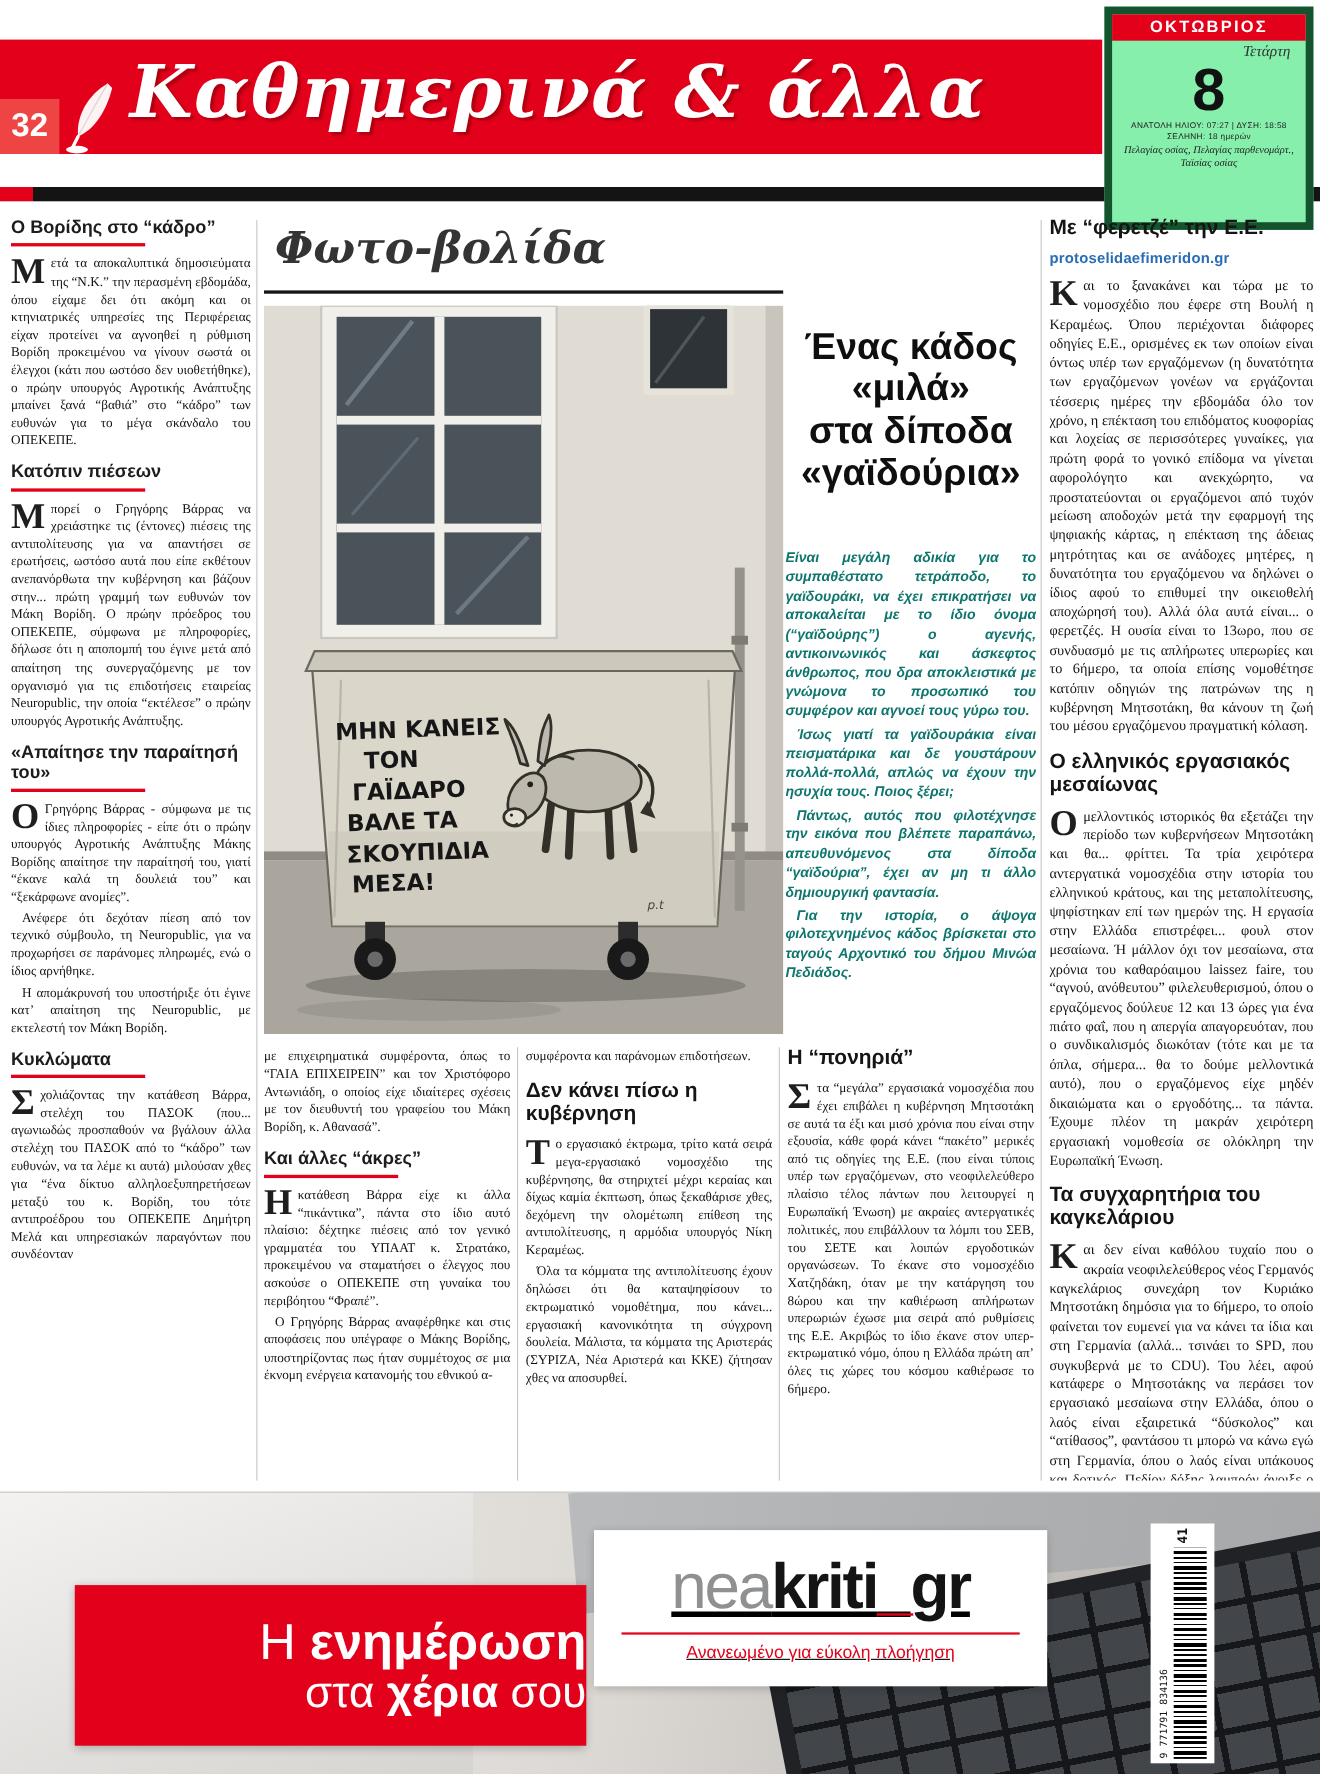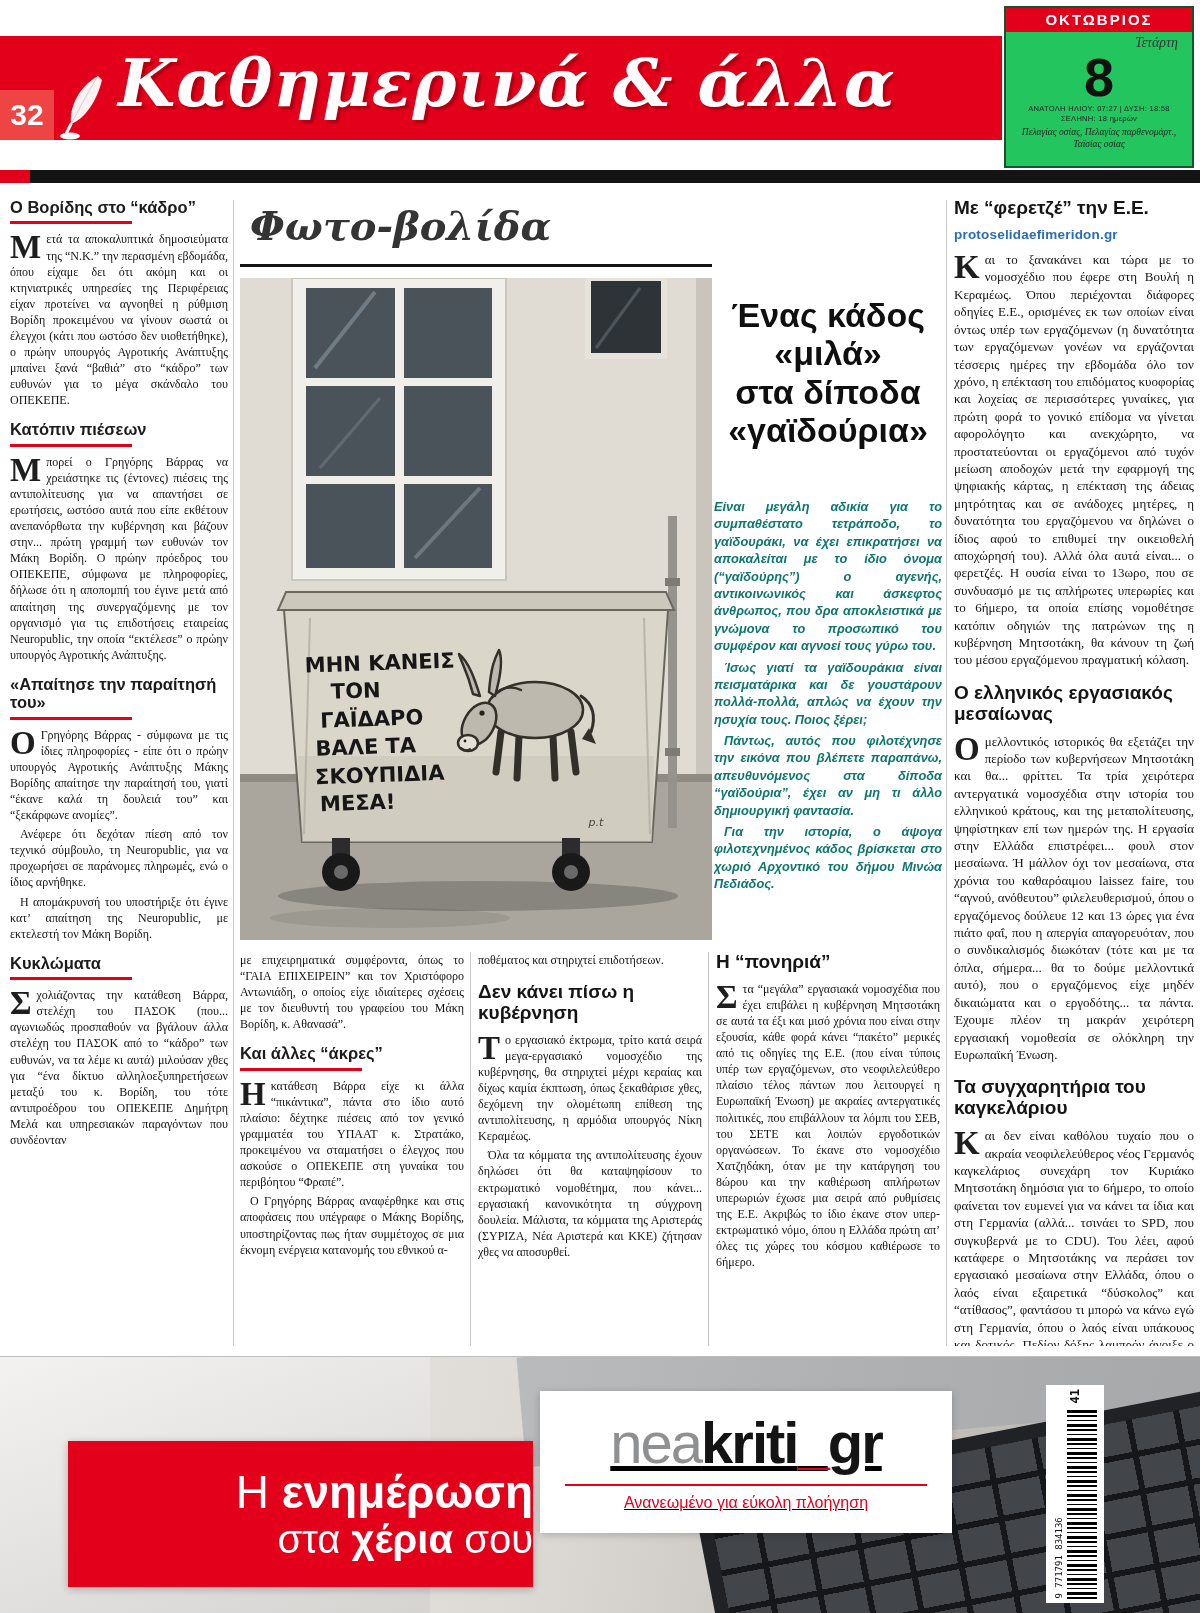--- a/index.html
+++ b/index.html
@@ -9,21 +9,21 @@
   .band{position:absolute;left:0;top:36px;width:1002px;height:104px;background:#e2001a;}
   .pageno{position:absolute;left:0;top:90px;width:54px;height:50px;background:#ef4444;color:#fff;
           font:700 30px/50px "Liberation Sans",sans-serif;text-align:center;}
   .quill{position:absolute;left:58px;top:74px;width:56px;height:66px;}
   .mast-title{position:absolute;left:118px;top:50px;font:italic 700 66px/1 "DejaVu Serif",serif;
           color:#fff;letter-spacing:1px;text-shadow:3px 3px 2px rgba(80,0,0,.35);white-space:nowrap;text-align:right;}
   .hrule-red{position:absolute;left:0;top:170px;width:30px;height:13px;background:#e2001a;}
   .hrule-blk{position:absolute;left:30px;top:170px;width:1170px;height:13px;background:#141414;}
 
   
-  .datebox{position:absolute;left:1004px;top:6px;width:190px;height:162px;border:2px solid #14532d;background:#22c55e;box-sizing:border-box;}
+  .datebox{position:absolute;left:1004px;top:6px;width:190px;height:203px;border:7px solid #14532d;background:#86efac;box-sizing:border-box;}
   .db-month{background:#e2001a;color:#fff;font:700 15px/24px "Liberation Sans",sans-serif;text-align:center;letter-spacing:2px;}
   .db-weekday{font:italic 400 14px/18px "Liberation Serif",serif;color:#333;text-align:right;padding:2px 14px 0 0;}
   .db-day{font:700 54px/54px "Liberation Sans",sans-serif;color:#111;text-align:center;margin-top:-2px;}
   .db-sun,.db-moon{font:400 7.5px/10px "Liberation Sans",sans-serif;color:#222;text-align:center;letter-spacing:.3px;}
   .db-saints{font:italic 400 9.5px/11.5px "Liberation Serif",serif;color:#222;text-align:center;padding:3px 8px 0 8px;}
 
   
   .col{position:absolute;overflow:hidden;}
   .col1{left:10px;top:198px;width:218px;height:1148px;}
   .col5{left:954px;top:198px;width:240px;height:1148px;}
@@ -211,32 +211,32 @@
   </div>
 
   <div class="headline">Ένας κάδος
 «μιλά»
 στα δίποδα
 «γαϊδούρια»</div>
   <div class="commentary">
     <p>Είναι μεγάλη αδικία για το συμπαθέστατο τετράποδο, το γαϊδουράκι, να έχει επικρατήσει να αποκαλείται με το ίδιο όνομα (“γαϊδούρης”) ο αγενής, αντικοινωνικός και άσκεφτος άνθρωπος, που δρα αποκλειστικά με γνώμονα το προσωπικό του συμφέρον και αγνοεί τους γύρω του.</p>
     <p class="ind">Ίσως γιατί τα γαϊδουράκια είναι πεισματάρικα και δε γουστάρουν πολλά-πολλά, απλώς να έχουν την ησυχία τους. Ποιος ξέρει;</p>
     <p class="ind">Πάντως, αυτός που φιλοτέχνησε την εικόνα που βλέπετε παραπάνω, απευθυνόμενος στα δίποδα “γαϊδούρια”, έχει αν μη τι άλλο δημιουργική φαντασία.</p>
-    <p class="ind">Για την ιστορία, ο άψογα φιλοτεχνημένος κάδος βρίσκεται στο χωριό Αρχοντικό του δήμου Μινώα Πεδιάδος.</p>
+    <p class="ind">Για την ιστορία, ο άψογα φιλοτεχνημένος κάδος βρίσκεται στο ταγούς Αρχοντικό του δήμου Μινώα Πεδιάδος.</p>
   </div>
 
   <section class="col col2l">
     <p>με επιχειρηματικά συμφέροντα, όπως το “ΓΑΙΑ ΕΠΙΧΕΙΡΕΙΝ” και τον Χριστόφορο Αντωνιάδη, ο οποίος είχε ιδιαίτερες σχέσεις με τον διευθυντή του γραφείου του Μάκη Βορίδη, κ. Αθανασά”.</p>
     <h3 class="head-red"><span>Και άλλες “άκρες”</span></h3>
     <p class="dropcap">Η κατάθεση Βάρρα είχε κι άλλα “πικάντικα”, πάντα στο ίδιο αυτό πλαίσιο: δέχτηκε πιέσεις από τον γενικό γραμματέα του ΥΠΑΑΤ κ. Στρατάκο, προκειμένου να σταματήσει ο έλεγχος που ασκούσε ο ΟΠΕΚΕΠΕ στη γυναίκα του περιβόητου “Φραπέ”.</p>
     <p class="ind">Ο Γρηγόρης Βάρρας αναφέρθηκε και στις αποφάσεις που υπέγραφε ο Μάκης Βορίδης, υποστηρίζοντας πως ήταν συμμέτοχος σε μια έκνομη ενέργεια κατανομής του εθνικού α-</p>
   </section>
 
   <section class="col col3l">
-    <p>ποθέματος και στηριχτεί επιδοτήσεων.</p>
+    <p>συμφέροντα και παράνομων επιδοτήσεων.</p>
     <h3 class="head-plain">Δεν κάνει πίσω η κυβέρνηση</h3>
     <p class="dropcap">Το εργασιακό έκτρωμα, τρίτο κατά σειρά μεγα-εργασιακό νομοσχέδιο της κυβέρνησης, θα στηριχτεί μέχρι κεραίας και δίχως καμία έκπτωση, όπως ξεκαθάρισε χθες, δεχόμενη την ολομέτωπη επίθεση της αντιπολίτευσης, η αρμόδια υπουργός Νίκη Κεραμέως.</p>
     <p class="ind">Όλα τα κόμματα της αντιπολίτευσης έχουν δηλώσει ότι θα καταψηφίσουν το εκτρωματικό νομοθέτημα, που κάνει... εργασιακή κανονικότητα τη σύγχρονη δουλεία. Μάλιστα, τα κόμματα της Αριστεράς (ΣΥΡΙΖΑ, Νέα Αριστερά και ΚΚΕ) ζήτησαν χθες να αποσυρθεί.</p>
   </section>
 
   <section class="col col4l">
     <h3 class="head-plain">Η “πονηριά”</h3>
     <p class="dropcap">Στα “μεγάλα” εργασιακά νομοσχέδια που έχει επιβάλει η κυβέρνηση Μητσοτάκη σε αυτά τα έξι και μισό χρόνια που είναι στην εξουσία, κάθε φορά κάνει “πακέτο” μερικές από τις οδηγίες της Ε.Ε. (που είναι τύποις υπέρ των εργαζόμενων, στο νεοφιλελεύθερο πλαίσιο τέλος πάντων που λειτουργεί η Ευρωπαϊκή Ένωση) με ακραίες αντεργατικές πολιτικές, που επιβάλλουν τα λόμπι του ΣΕΒ, του ΣΕΤΕ και λοιπών εργοδοτικών οργανώσεων. Το έκανε στο νομοσχέδιο Χατζηδάκη, όταν με την κατάργηση του 8ώρου και την καθιέρωση απλήρωτων υπερωριών έχωσε μια σειρά από ρυθμίσεις της Ε.Ε. Ακριβώς το ίδιο έκανε στον υπερ-εκτρωματικό νόμο, όπου η Ελλάδα πρώτη απ’ όλες τις χώρες του κόσμου καθιέρωσε το 6ήμερο.</p>
   </section>
 

